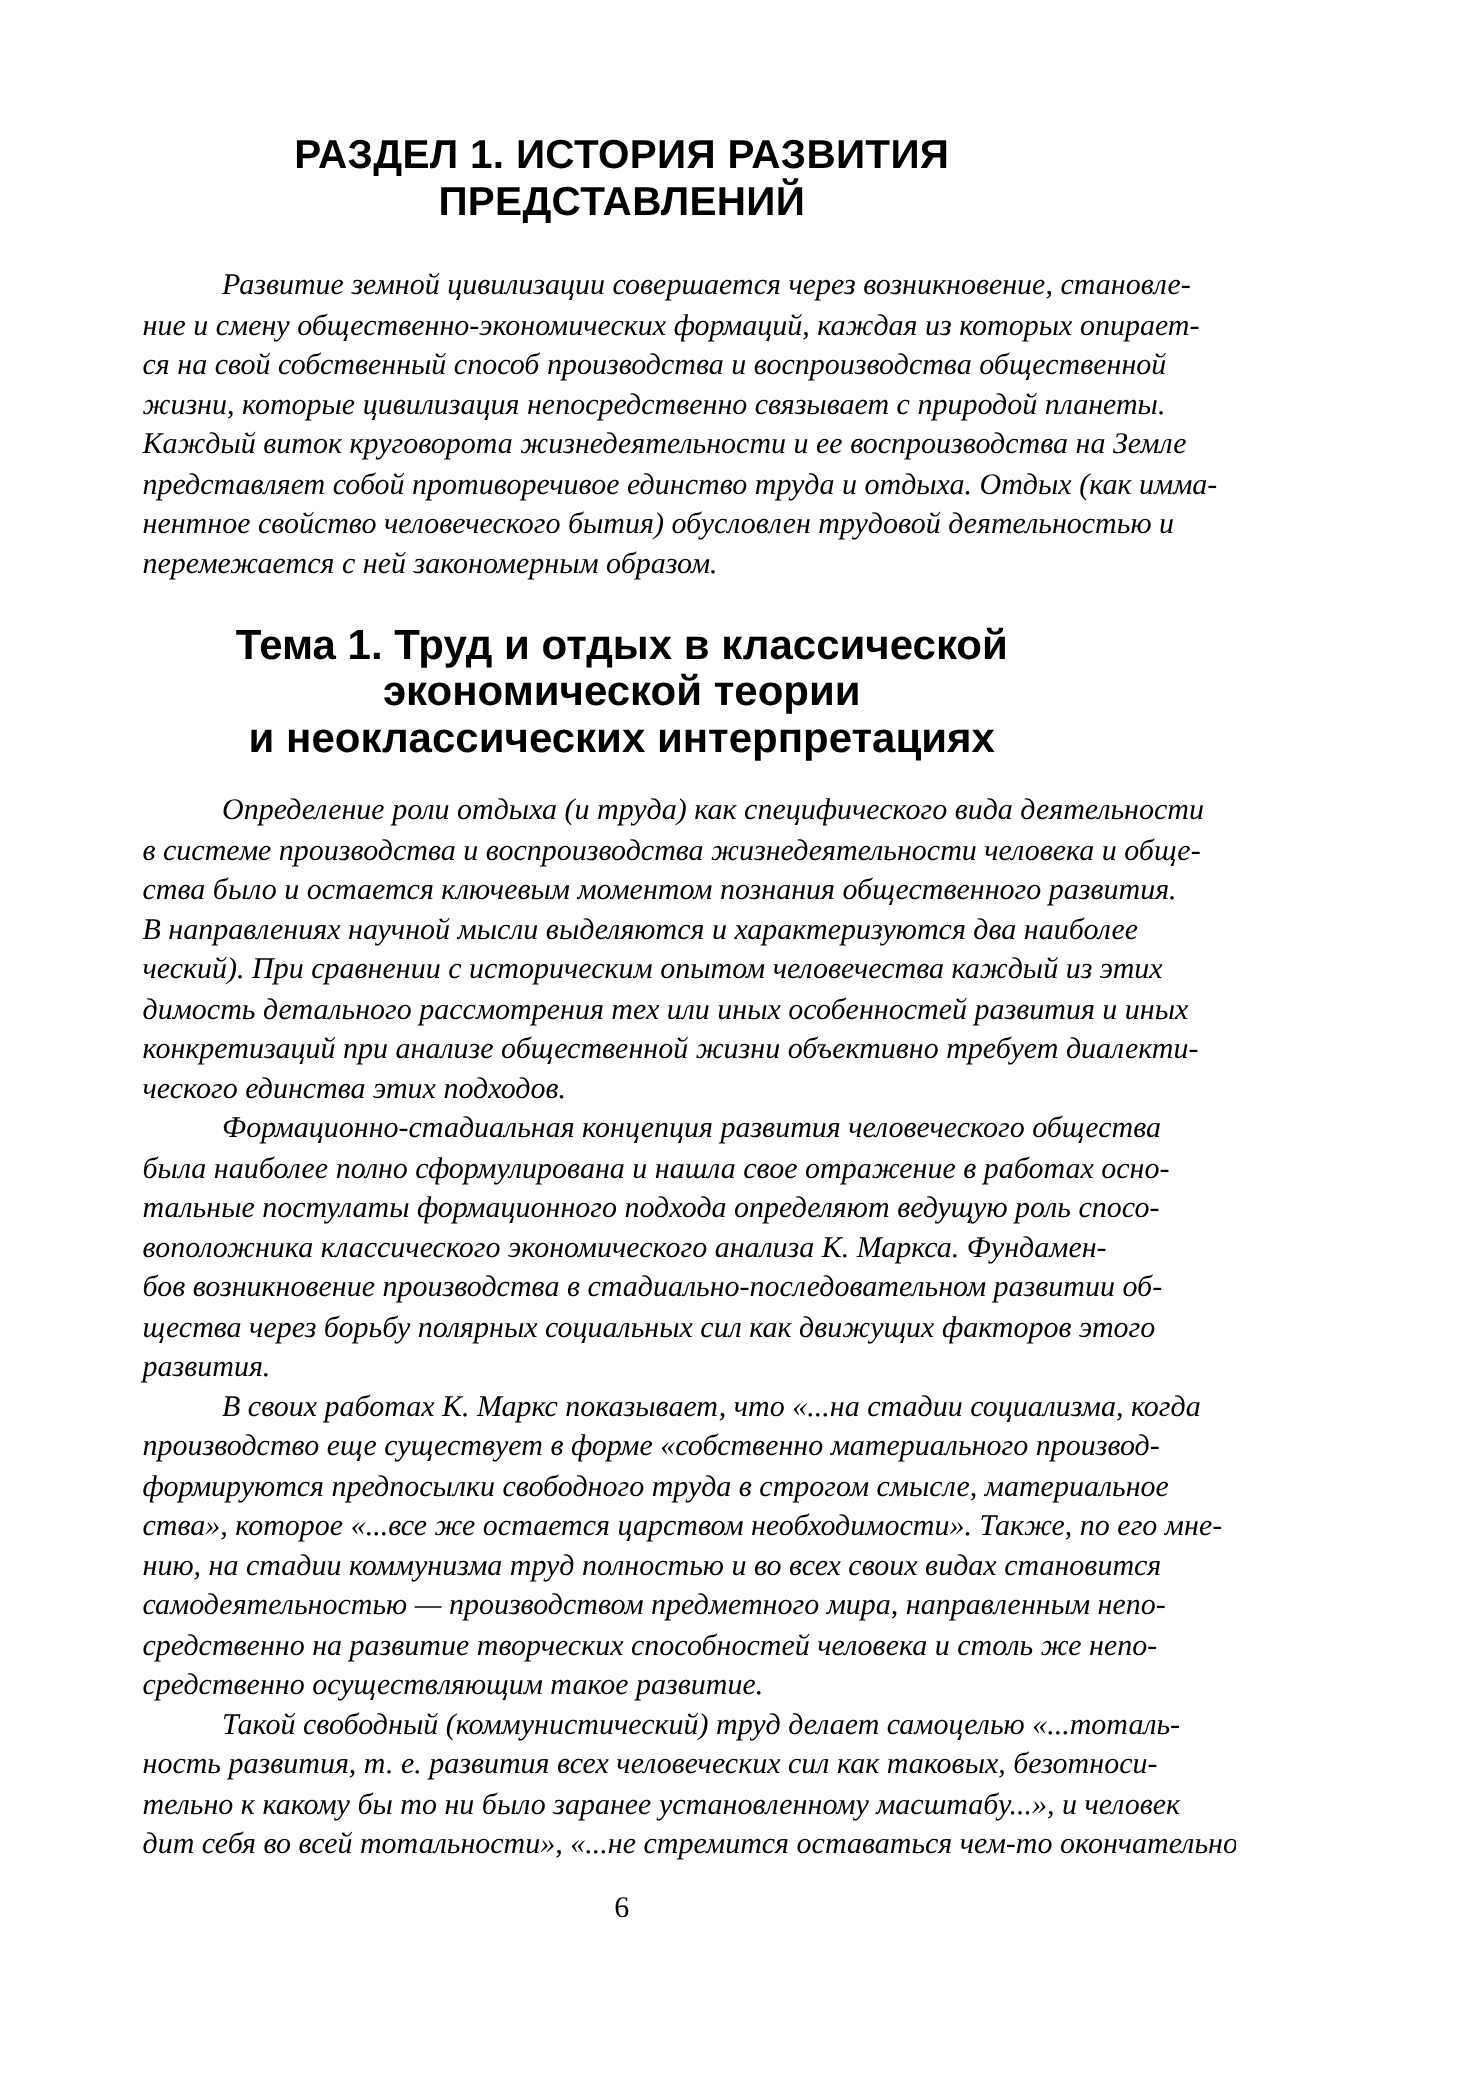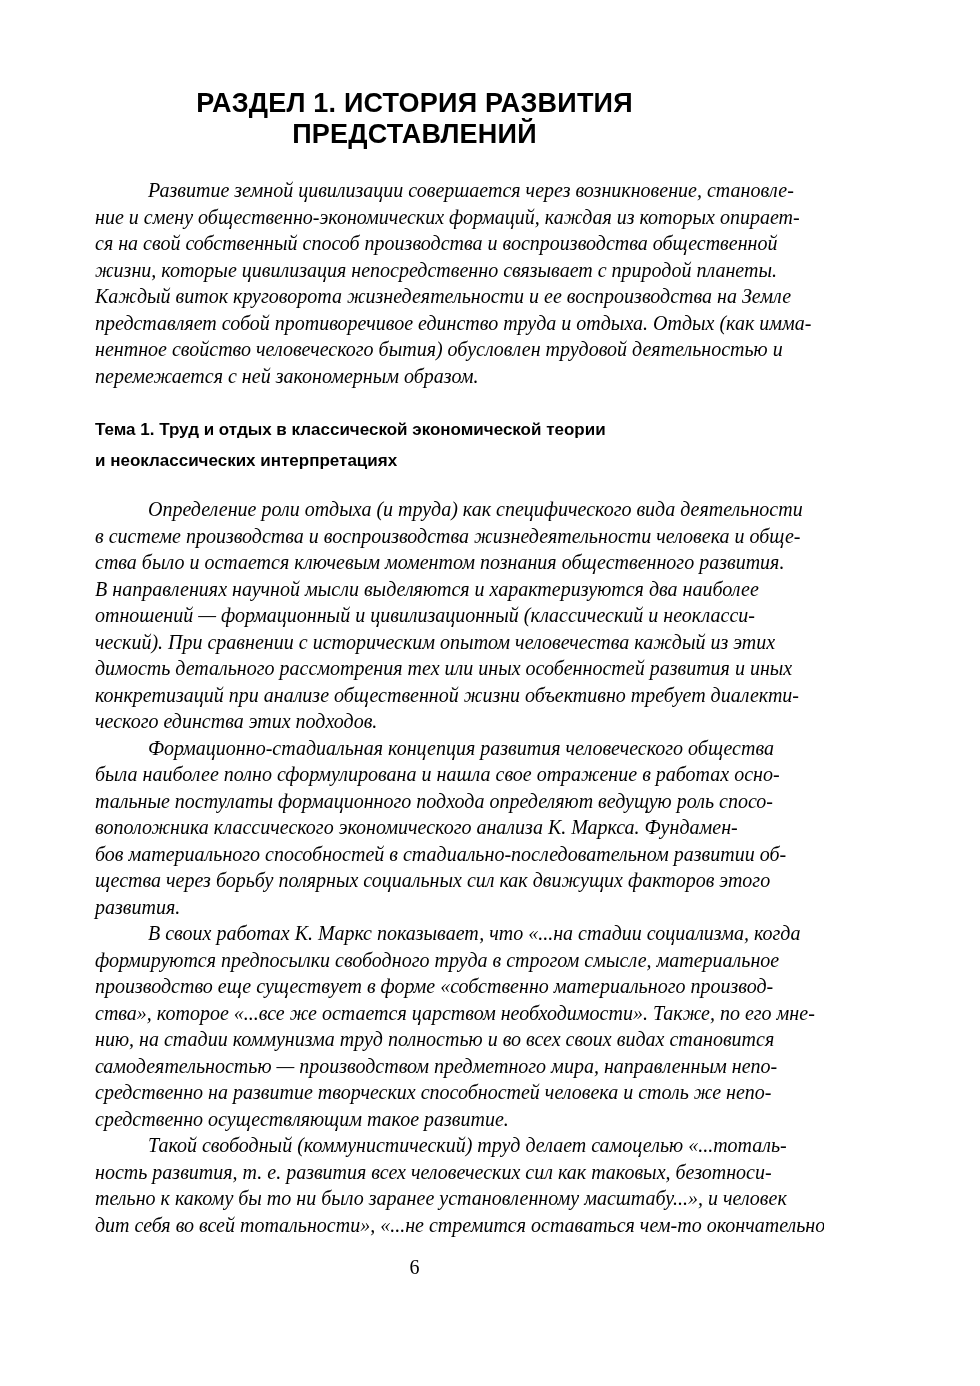--- a/index.html
+++ b/index.html
@@ -23,22 +23,23 @@
     font-weight: bold;
     font-size: 27px;
     line-height: 31px;
     text-align: center;
     margin: 0 0 27px 0;
     letter-spacing: 0.2px;
   }
   .topic-heading {
     font-family: "Liberation Sans", sans-serif;
     font-weight: bold;
-    font-size: 17px;
+    font-size: 28px;
     line-height: 31px;
+    text-align: center;
     margin: 25px 0 20px 0;
   }
   .para { margin: 0; }
   .line {
     font-size: 20px;
     line-height: 26.5px;
     white-space: nowrap;
     text-align: left;
     font-style: italic;
   }
@@ -76,39 +77,38 @@
     </div>
 
   <h2 class="topic-heading"><span>Тема 1. Труд и отдых в классической экономической теории</span><br><span>и неоклассических интерпретациях</span></h2>
 
   <div id="body-paragraphs">
       <div class="para">
         <div class="line j first">Определение роли отдыха (и труда) как специфического вида деятельности</div>
         <div class="line j">в системе производства и воспроизводства жизнедеятельности человека и обще-</div>
         <div class="line j">ства было и остается ключевым моментом познания общественного развития.</div>
         <div class="line j">В направлениях научной мысли выделяются и характеризуются два наиболее</div>
-        <div class="line j">отношений — формационный и цивилизационный (классический и неокласси-</div>
         <div class="line j">ческий). При сравнении с историческим опытом человечества каждый из этих</div>
         <div class="line j">димость детального рассмотрения тех или иных особенностей развития и иных</div>
         <div class="line j">конкретизаций при анализе общественной жизни объективно требует диалекти-</div>
         <div class="line">ческого единства этих подходов.</div>
       </div>
       <div class="para">
         <div class="line j first">Формационно-стадиальная концепция развития человеческого общества</div>
         <div class="line j">была наиболее полно сформулирована и нашла свое отражение в работах осно-</div>
         <div class="line j">тальные постулаты формационного подхода определяют ведущую роль спосо-</div>
         <div class="line j">воположника классического экономического анализа К. Маркса. Фундамен-</div>
-        <div class="line j">бов материального способностей в стадиально-последовательном развитии об-</div>
+        <div class="line j">бов возникновение производства в стадиально-последовательном развитии об-</div>
         <div class="line j">щества через борьбу полярных социальных сил как движущих факторов этого</div>
         <div class="line">развития.</div>
       </div>
       <div class="para">
         <div class="line j first">В своих работах К. Маркс показывает, что «...на стадии социализма, когда</div>
+        <div class="line j">производство еще существует в форме «собственно материального производ-</div>
         <div class="line j">формируются предпосылки свободного труда в строгом смысле, материальное</div>
-        <div class="line j">производство еще существует в форме «собственно материального производ-</div>
         <div class="line j">ства», которое «...все же остается царством необходимости». Также, по его мне-</div>
         <div class="line j">нию, на стадии коммунизма труд полностью и во всех своих видах становится</div>
         <div class="line j">самодеятельностью — производством предметного мира, направленным непо-</div>
         <div class="line j">средственно на развитие творческих способностей человека и столь же непо-</div>
         <div class="line">средственно осуществляющим такое развитие.</div>
       </div>
       <div class="para">
         <div class="line j first">Такой свободный (коммунистический) труд делает самоцелью «...тоталь-</div>
         <div class="line j">ность развития, т. е. развития всех человеческих сил как таковых, безотноси-</div>
         <div class="line j">тельно к какому бы то ни было заранее установленному масштабу...», и человек</div>

